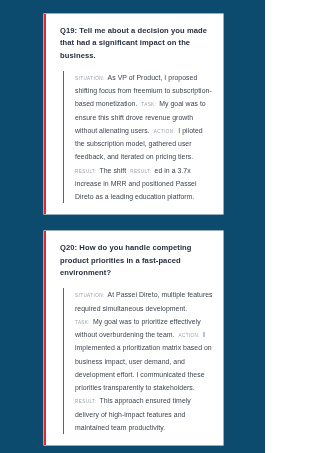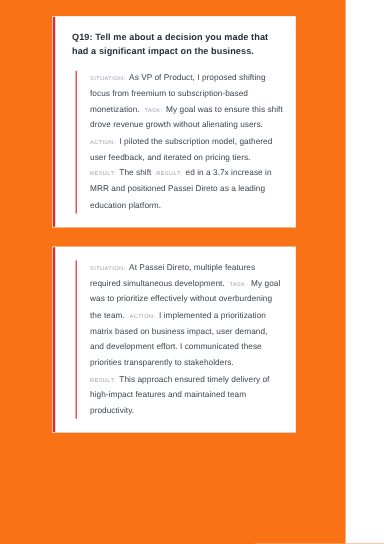--- a/index.html
+++ b/index.html
@@ -7,23 +7,23 @@
     padding: 0;
   }
   body {
     width: 320px;
     height: 453px;
     background: #ffffff;
     font-family: "Liberation Sans", sans-serif;
     overflow: hidden;
   }
   .page {
-    width: 288px;
+    width: 265px;
     height: 453px;
-    background: #f97316;
+    background: #0c4a6e;
     position: relative;
     box-sizing: border-box;
     padding: 14px 42px 0 44px;
   }
   .card {
     position: relative;
     background: #ffffff;
     border-left: 2.5px solid #e02b33;
     box-sizing: border-box;
     padding: 11px 10px 11px 14px;
@@ -76,20 +76,21 @@
         <span class="seg"><span class="star-label">SITUATION:</span><span>As VP of Product, I proposed shifting focus from freemium to subscription-based monetization.</span></span>
         <span class="seg"><span class="star-label">TASK:</span><span>My goal was to ensure this shift drove revenue growth without alienating users.</span></span>
         <span class="seg"><span class="star-label">ACTION:</span><span>I piloted the subscription model, gathered user feedback, and iterated on pricing tiers.</span></span>
         <span class="seg"><span class="star-label">RESULT:</span><span>The shift</span></span>
         <span class="seg"><span class="star-label">RESULT:</span><span>ed in a 3.7x increase in MRR and positioned Passei Direto as a leading education platform.</span></span>
       </p>
     </div>
   </div>
 
   <div class="card">
+    <div class="q-heading">Q20: How do you handle competing product priorities in a fast-paced environment?</div>
     <div class="answer-block">
       <p class="answer-text">
         <span class="seg"><span class="star-label">SITUATION:</span><span>At Passei Direto, multiple features required simultaneous development.</span></span>
         <span class="seg"><span class="star-label">TASK:</span><span>My goal was to prioritize effectively without overburdening the team.</span></span>
         <span class="seg"><span class="star-label">ACTION:</span><span>I implemented a prioritization matrix based on business impact, user demand, and development effort. I communicated these priorities transparently to stakeholders.</span></span>
         <span class="seg"><span class="star-label">RESULT:</span><span>This approach ensured timely delivery of high-impact features and maintained team productivity.</span></span>
       </p>
     </div>
   </div>
 

